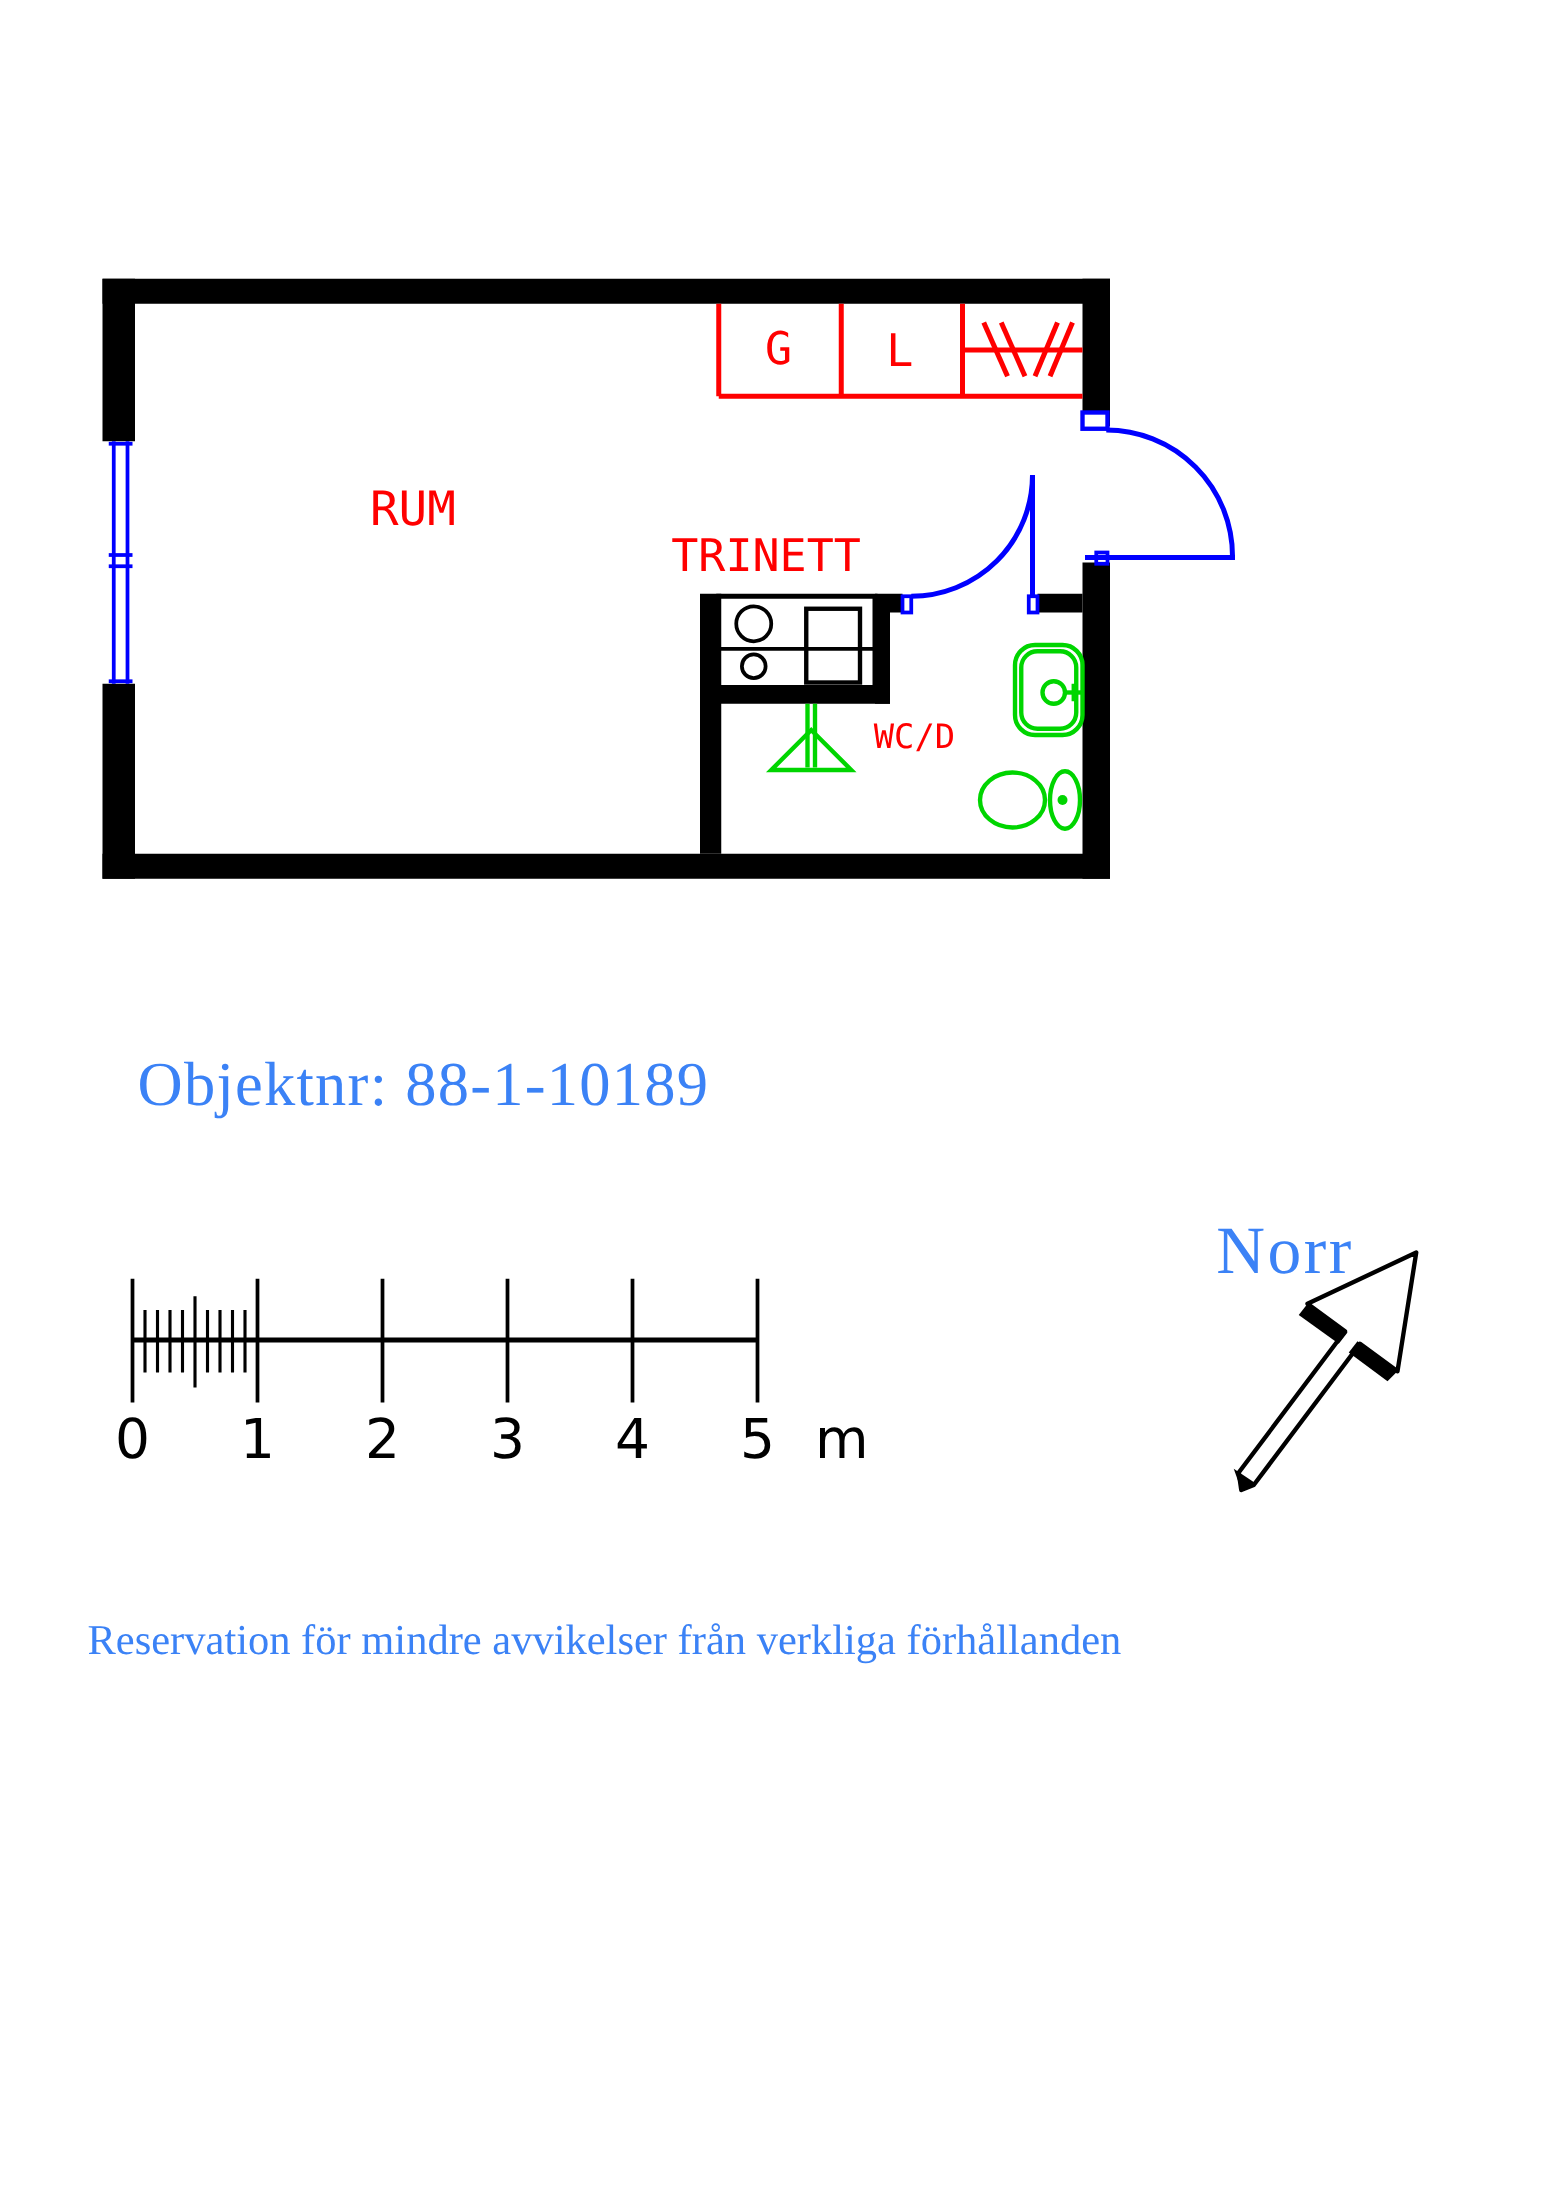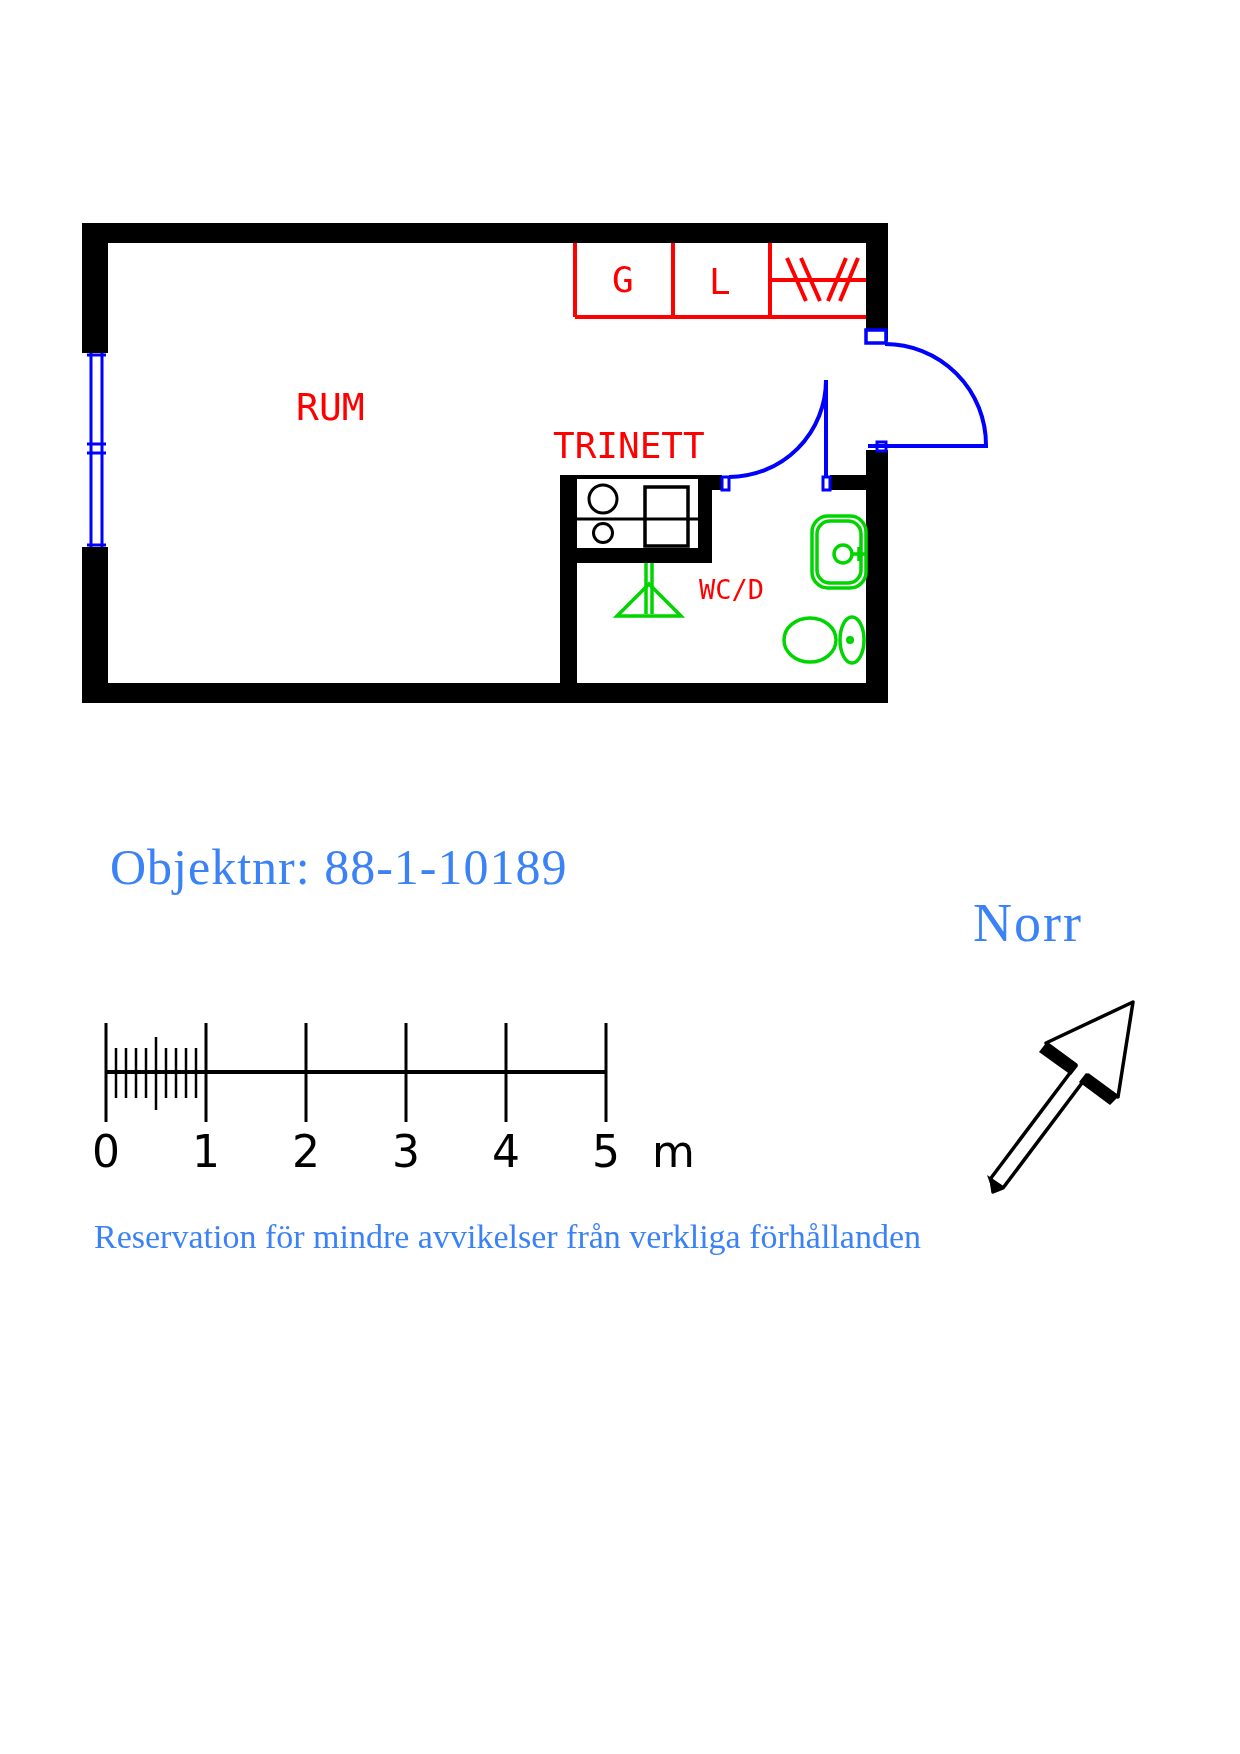--- a/index.html
+++ b/index.html
@@ -3,27 +3,27 @@
 <meta charset="utf-8">
 <style>
   html,body{margin:0;padding:0;background:#ffffff;}
   #page{position:relative;width:1240px;height:1754px;background:#ffffff;overflow:hidden;
         font-family:"DejaVu Sans",sans-serif;}
   #plan-svg{position:absolute;left:0;top:0;}
   .lbl{position:absolute;white-space:pre;line-height:1;}
   .red-lbl{color:#ff0000;font-family:"DejaVu Sans Mono",monospace;}
   .blk-lbl{color:#3b82f6;font-family:Liberation Serif, serif;}
   .room-rum{left:296px;top:388px;font-size:38px;}
-  .room-trinett{left:537px;top:428px;font-size:36px;margin-left:16px;}
+  .room-trinett{left:537px;top:428px;font-size:36px;}
   .room-wcd{left:699px;top:576px;font-size:27px;}
   .closet-g{left:612px;top:262px;font-size:36px;}
   .closet-l{left:709px;top:264px;font-size:36px;}
   .objektnr{left:110px;top:842px;font-size:50px;letter-spacing:1px;}
-  .norr{left:973px;top:896px;font-size:54px;letter-spacing:2px;}
-  .disclaimer{left:70px;top:1220px;font-size:34px;margin-left:24px;}
+  .norr{left:973px;top:973px;font-size:54px;letter-spacing:2px;}
+  .disclaimer{left:70px;top:1296px;font-size:34px;}
   .scale-num{position:absolute;top:1130px;width:60px;text-align:center;font-size:44px;
              color:#000;font-family:"DejaVu Sans",sans-serif;line-height:1;}
   .scale-unit{position:absolute;left:652px;top:1130px;font-size:44px;color:#000;
               font-family:"DejaVu Sans",sans-serif;line-height:1;}
 </style>
 </head>
 <body>
 
 <div id="page">
 

